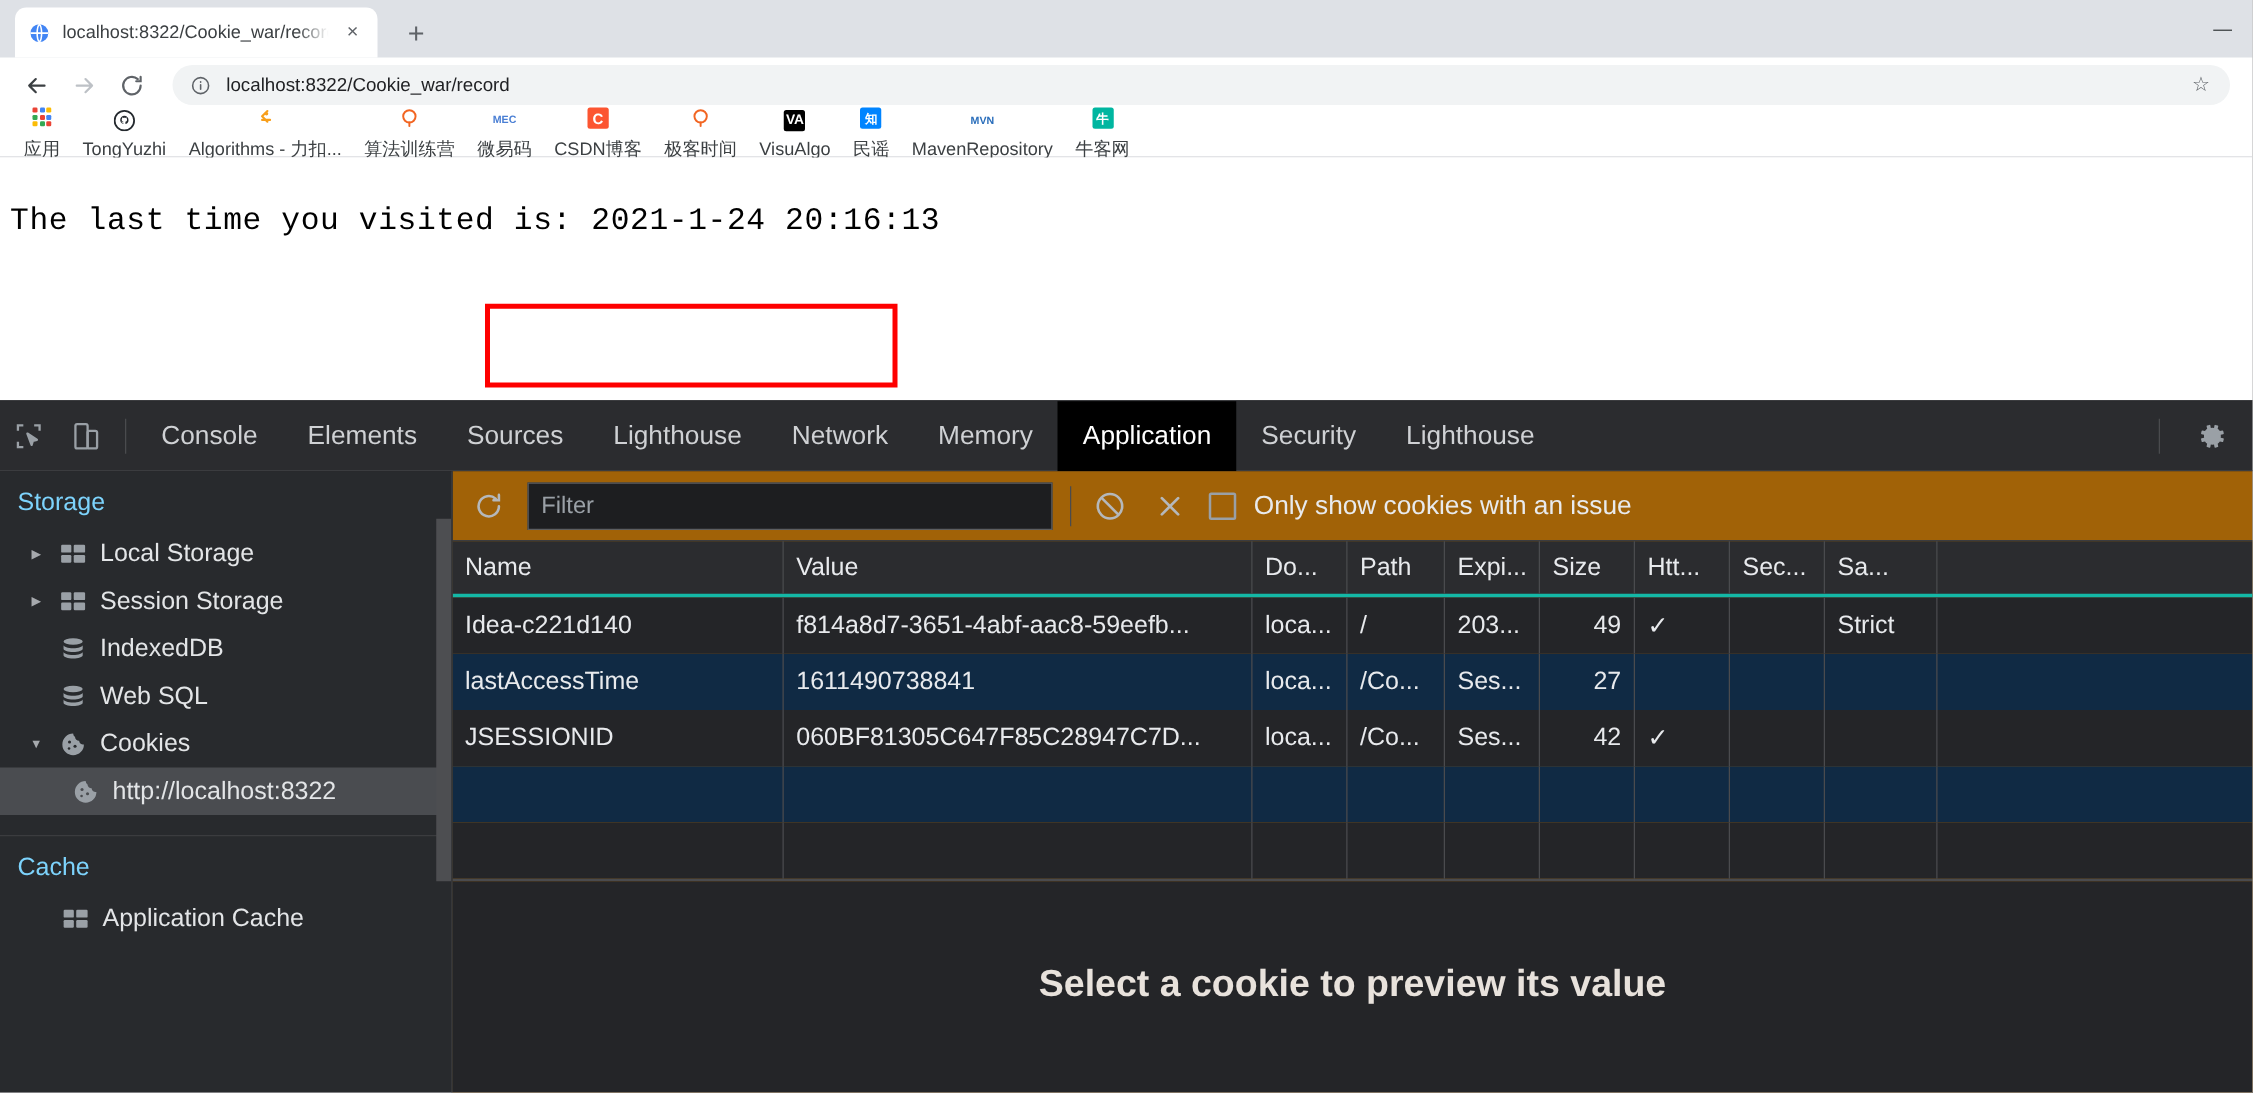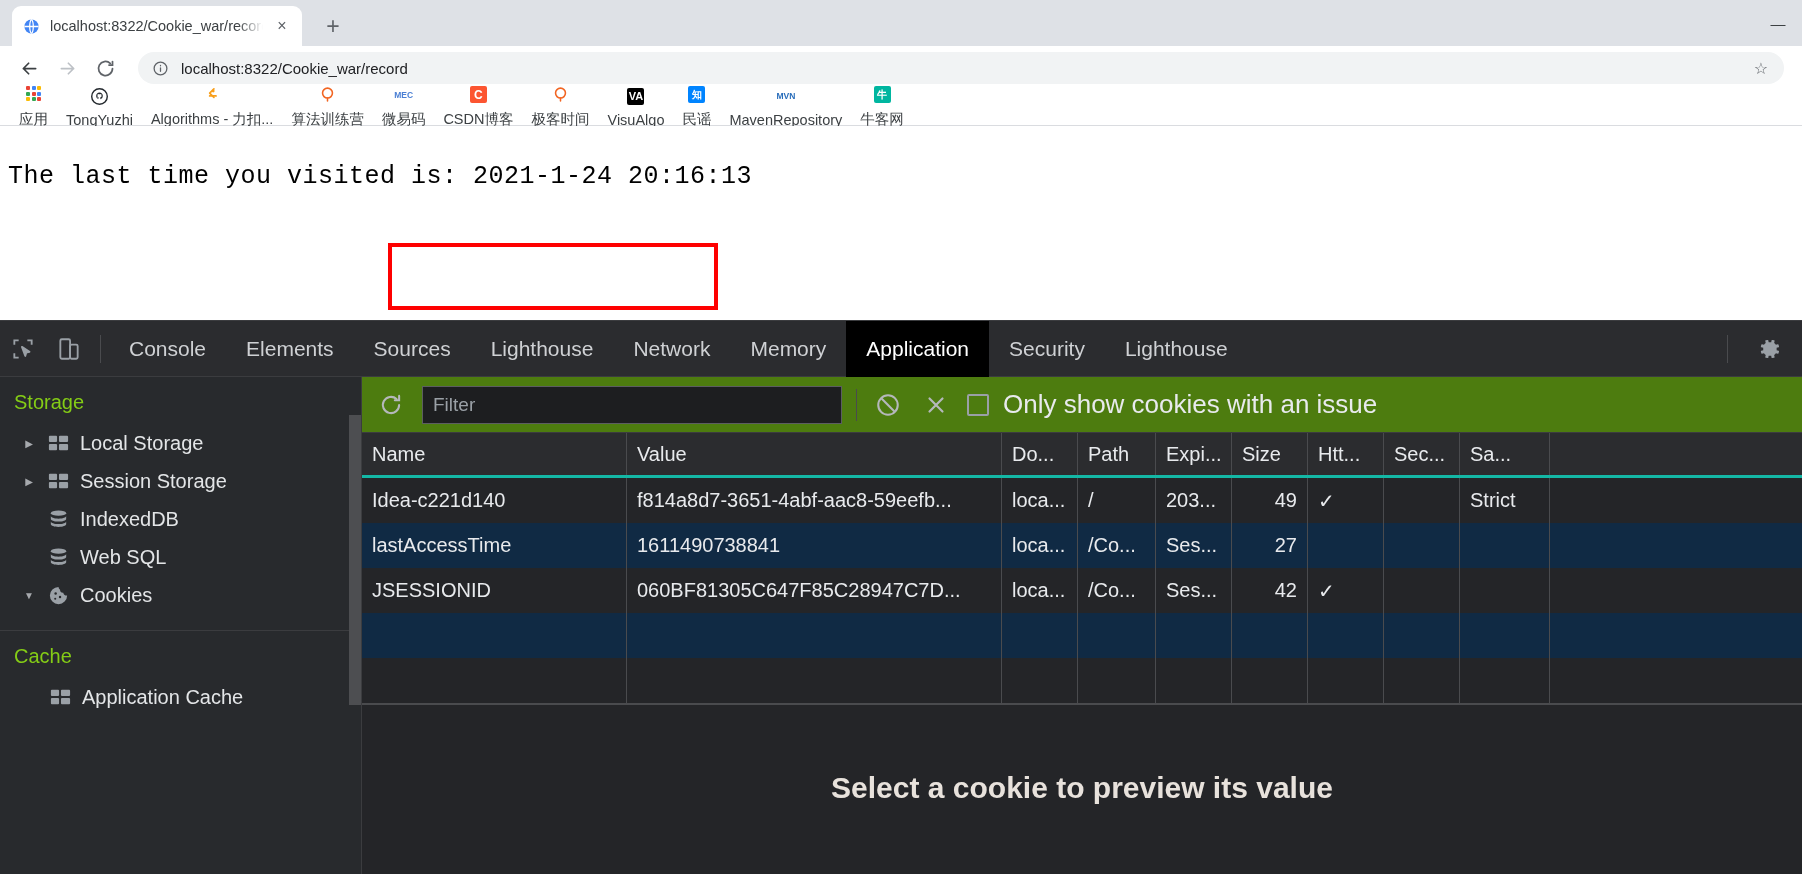--- a/index.html
+++ b/index.html
@@ -141,61 +141,61 @@
 
   .dt-body { flex: 1 1 auto; display: flex; min-height: 0; }
 
   
   .dt-side {
     width: 362px; flex: 0 0 362px; background: #282a2d;
     border-right: 1px solid #3b3c3f;
     position: relative; overflow: hidden;
   }
   .side-group-title {
-    font-size: 20px; color: #84cc16; padding: 14px 0 10px 14px;
+    font-size: 20px; color: #7dd3fc; padding: 14px 0 10px 14px;
   }
   .side-item {
     display: flex; align-items: center; gap: 10px;
     height: 38px; padding-left: 22px; font-size: 20px; color: #e3e5e7;
   }
   .side-item.child { padding-left: 56px; }
   .side-item.selected { background: #4a4c50; }
   .twisty {
     width: 14px; flex: 0 0 14px; display: flex;
     align-items: center; justify-content: center; color: #a6a9ad; font-size: 10px;
   }
   .side-ico { width: 24px; height: 24px; flex: 0 0 24px; display: flex; align-items: center; justify-content: center; }
   .side-ico svg { width: 23px; height: 23px; }
   .side-divider { height: 1px; background: #3b3c3f; margin: 16px 0 0 0; }
   .side-scrollbar {
     position: absolute; right: 0; top: 38px; width: 12px; height: 290px;
     background: #4d4e51; border-radius: 0;
   }
 
   
-  .dt-main { flex: 1 1 auto; display: flex; flex-direction: column; min-width: 0; background: #4d7c0f; }
+  .dt-main { flex: 1 1 auto; display: flex; flex-direction: column; min-width: 0; background: #a16207; }
   .ck-toolbar {
     height: 56px; flex: 0 0 56px; display: flex; align-items: center;
     padding: 0 12px; gap: 14px; border-bottom: 1px solid #3b3c3f;
   }
   .tb-btn { width: 34px; height: 34px; display: flex; align-items: center; justify-content: center; color: #b5b8bb; }
   .tb-btn svg { width: 26px; height: 26px; }
   .filter-input {
     width: 420px; height: 38px; background: #1d1e20;
     border: 1px solid #5c5e61; color: #cfd1d4;
     font-size: 19px; padding: 0 10px; outline: none;
     font-family: "Liberation Sans", sans-serif;
   }
   .filter-input::placeholder { color: #9aa0a6; }
   .tb-vsep { width: 1px; height: 32px; background: #4a4b4e; }
   .tb-check {
     width: 22px; height: 22px; border: 2px solid #9aa0a6; border-radius: 2px;
     background: transparent; flex: 0 0 22px;
   }
-  .tb-check-label { font-size: 26px; color: #e8eaed; white-space: nowrap; }
+  .tb-check-label { font-size: 21px; color: #e8eaed; white-space: nowrap; }
 
   
   .ck-table { flex: 0 0 auto; display: flex; flex-direction: column; }
   .ck-row { display: flex; height: 45px; align-items: stretch; }
   .ck-row.head { background: #2b2c2f; border-bottom: 3px solid #14b8a6; }
   .ck-row.odd { background: #102a44; }
   .ck-row.even { background: #242528; }
   .ck-cell {
     border-right: 1px solid #4a4b4e; padding: 0 10px;
     display: flex; align-items: center; font-size: 20px; color: #e8eaed;
@@ -452,20 +452,31 @@
             <svg viewBox="0 0 24 24" fill="#9aa0a6">
                 <path d="M12 3a9 9 0 1 0 9 9 3.3 3.3 0 0 1-4-3 3.2 3.2 0 0 1-3.4-3.1A3.6 3.6 0 0 1 12 3z"></path>
                 <circle cx="9" cy="10" r="1.3" fill="#282a2d"></circle>
                 <circle cx="13.6" cy="13.6" r="1.3" fill="#282a2d"></circle>
                 <circle cx="8.6" cy="15.4" r="1.1" fill="#282a2d"></circle>
               </svg>
           </span>
           <span>Cookies</span>
         </div>
 
+        <div class="side-item child selected">
+          <span class="side-ico">
+            <svg viewBox="0 0 24 24" fill="#9aa0a6">
+                <path d="M12 3a9 9 0 1 0 9 9 3.3 3.3 0 0 1-4-3 3.2 3.2 0 0 1-3.4-3.1A3.6 3.6 0 0 1 12 3z"></path>
+                <circle cx="9" cy="10" r="1.3" fill="#4a4c50"></circle>
+                <circle cx="13.6" cy="13.6" r="1.3" fill="#4a4c50"></circle>
+                <circle cx="8.6" cy="15.4" r="1.1" fill="#4a4c50"></circle>
+              </svg>
+          </span>
+          <span>http://localhost:8322</span>
+        </div>
 
         <div class="side-divider"></div>
 
         <div class="side-group-title">Cache</div>
 
 
         <div class="side-item" style="padding-left:48px">
           <span class="side-ico">
             <svg viewBox="0 0 24 24" fill="#9aa0a6">
                 <rect x="2" y="4" width="8.5" height="6.5" rx="1"></rect>

